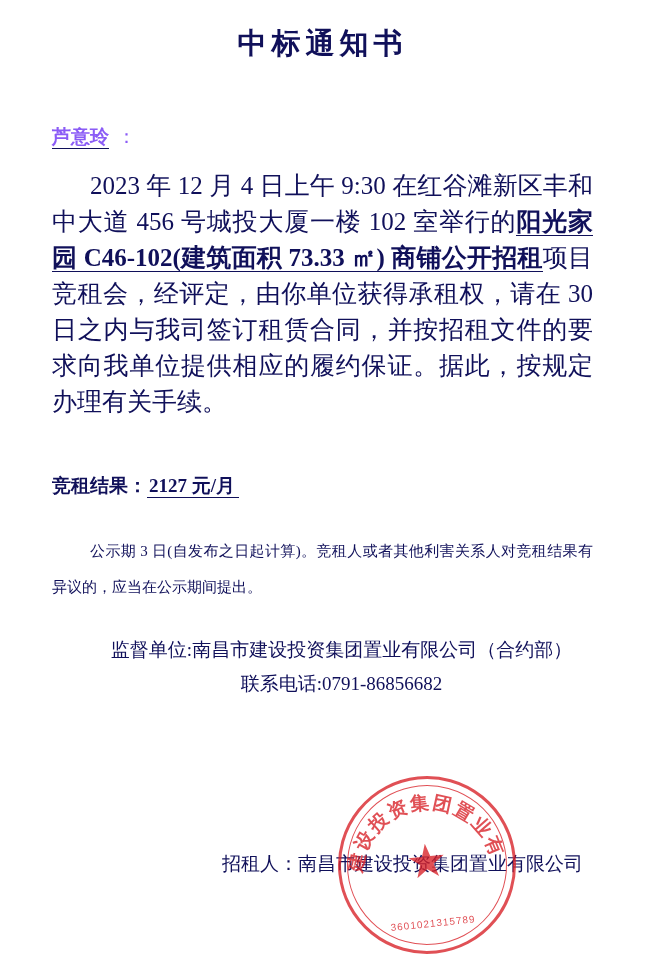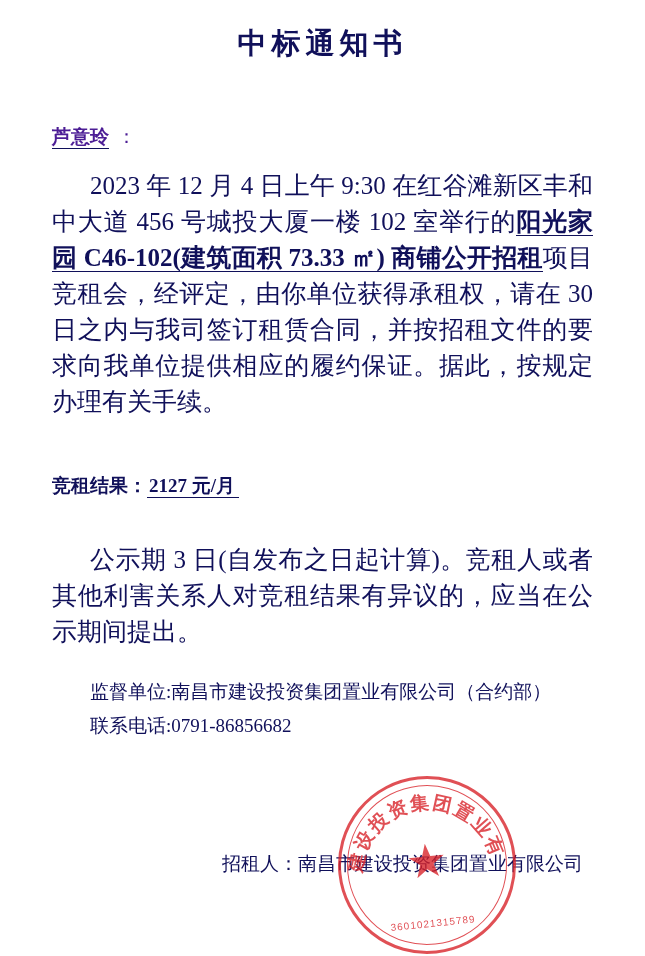--- a/index.html
+++ b/index.html
@@ -28,21 +28,21 @@
     font-weight: bold;
     letter-spacing: 5px;
     color: #10105a;
     margin-top: 24px;
     margin-bottom: 0;
     font-family: "Liberation Serif", "DejaVu Serif", serif;
   }
   .addressee {
     margin-top: 60px;
     font-size: 19px;
-    color: #4c1d95;
+    color: #8b5cf6;
   }
   .addressee .name {
     font-weight: bold;
     border-bottom: 1.5px solid #10105a;
     padding-bottom: 1px;
   }
   .addressee .colon {
     margin-left: 8px;
   }
   .body-para {
@@ -69,34 +69,35 @@
   }
   .result-line .result-label {
     letter-spacing: 0px;
   }
   .result-line .result-value {
     border-bottom: 1.5px solid #10105a;
     padding: 0 4px 1px 2px;
     font-weight: bold;
   }
   .notice-para {
-    margin-top: 40px;
-    font-size: 25px;
+    margin-top: 31px;
+    font-size: 15px;
     line-height: 36px;
     text-align: justify;
     text-justify: inter-ideograph;
     text-indent: 38px;
     color: #10105a;
   }
   .contact-block {
-    margin-top: 16px;
+    margin-top: 28px;
     font-size: 19px;
     line-height: 34px;
     color: #10105a;
     text-indent: 38px;
+    text-align: center;
   }
   .signature-block {
     position: absolute;
     right: 62px;
     bottom: 96px;
     text-align: left;
     font-size: 19px;
     line-height: 40px;
     color: #10105a;
   }

